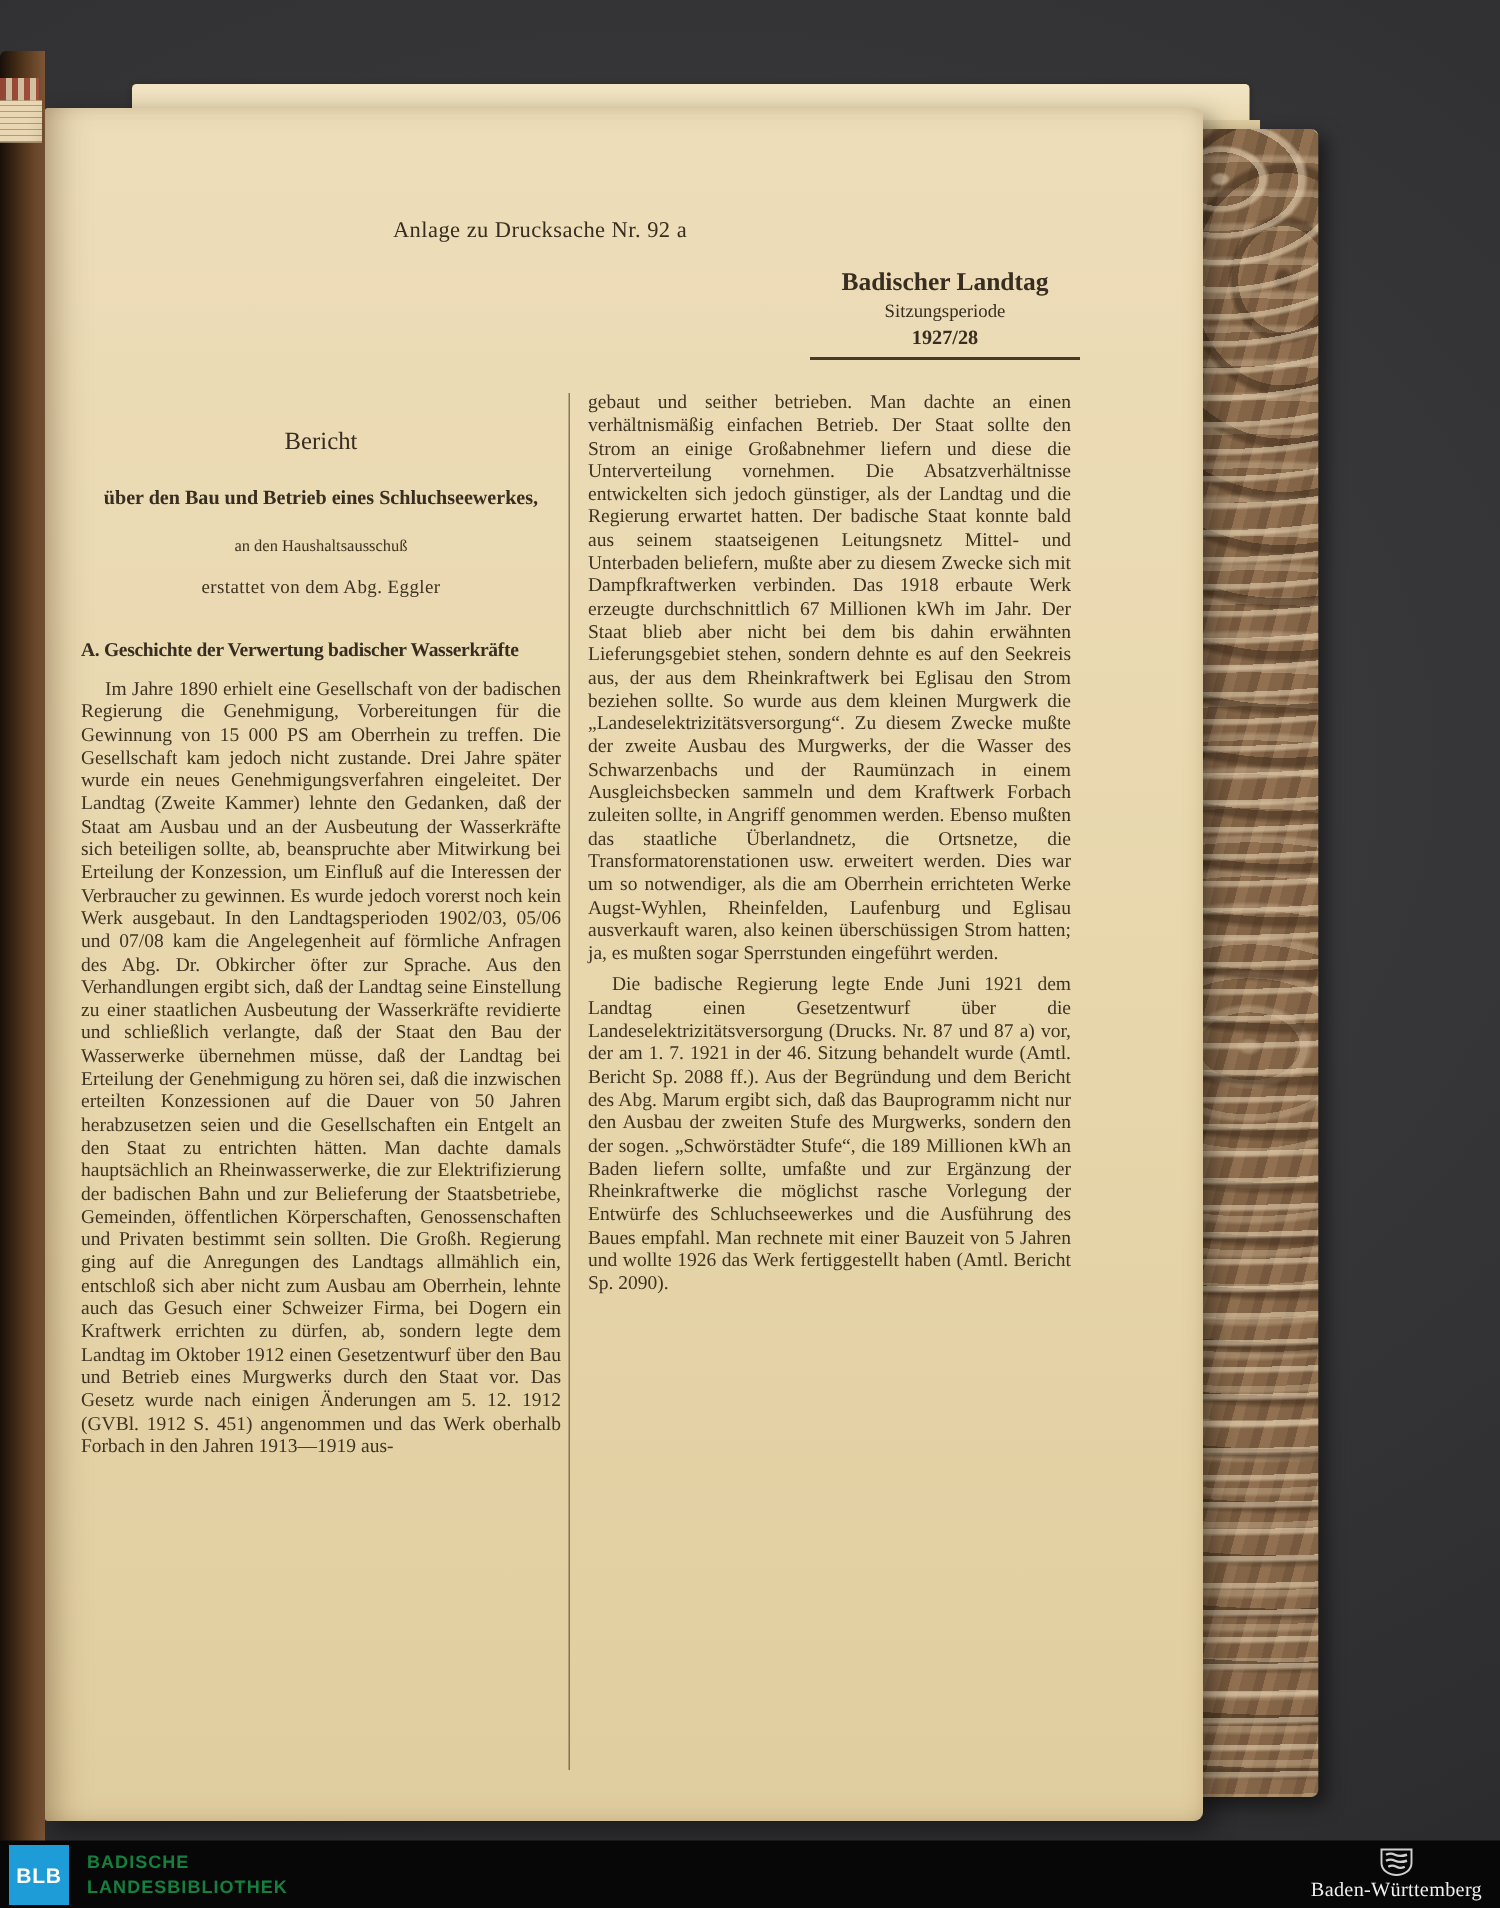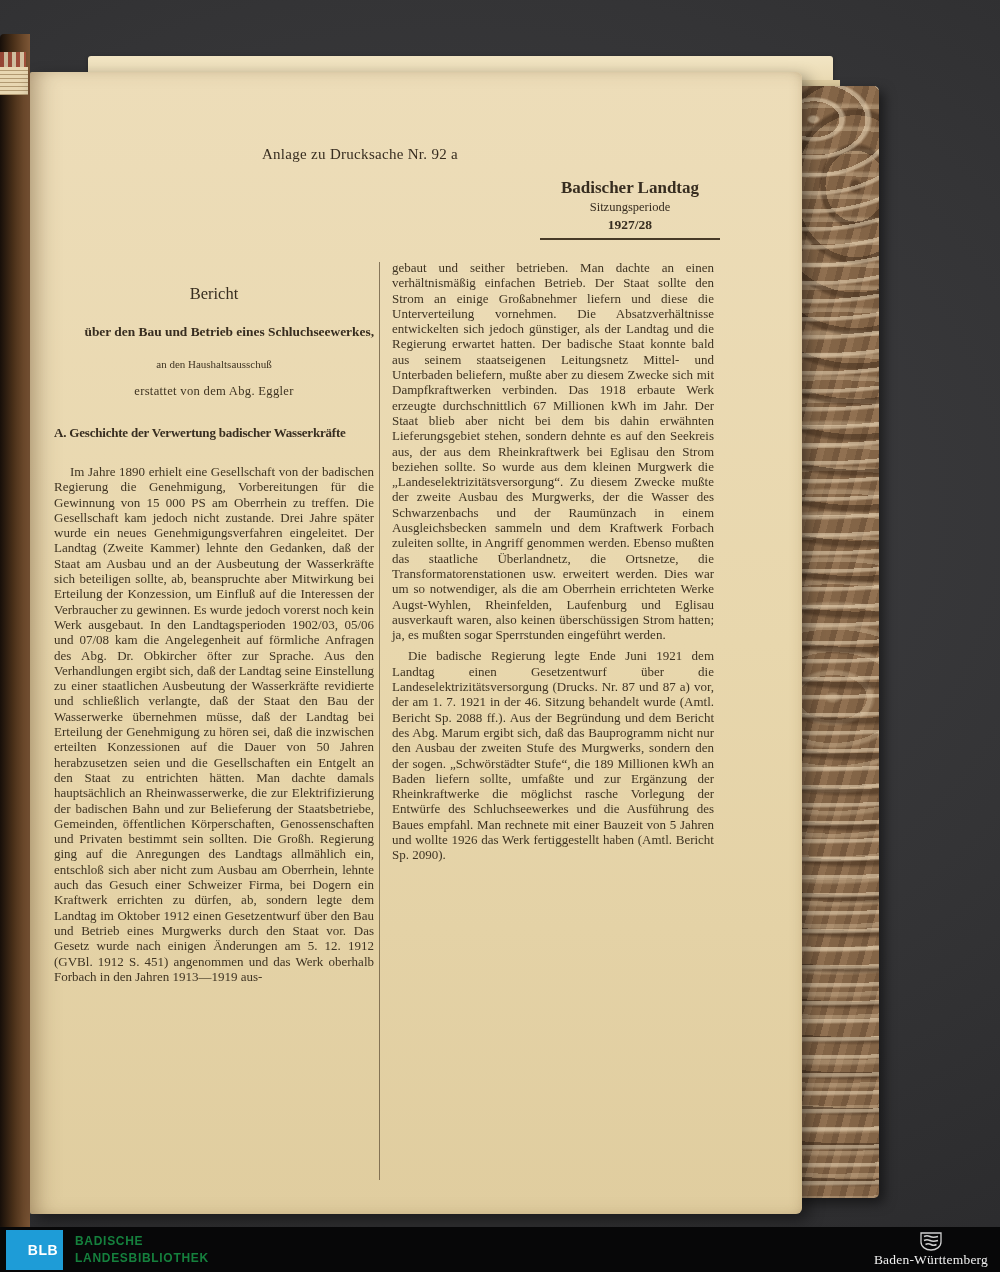--- a/index.html
+++ b/index.html
@@ -61,39 +61,39 @@
   .header-right{position:absolute;left:480px;top:106px;width:240px;text-align:center;color:#372d20;}
   .header-right .l1{font-weight:700;font-size:17px;}
   .header-right .l2{font-size:12.5px;margin-top:2px;}
   .header-right .l3{font-weight:700;font-size:13.5px;margin-top:2px;}
   .header-rule{width:180px;margin:5px auto 0;border-top:2.5px solid #473a27;}
   .col-divider{position:absolute;left:349px;top:190px;width:1px;height:918px;background:#5b4b33;opacity:.7;}
   .col{position:absolute;}
   .col.left{left:24px;top:212px;width:320px;}
   .col.right{left:362px;top:188px;width:322px;}
   .doc-title{text-align:center;font-weight:400;font-size:16.5px;margin-bottom:20px;color:#372d20;}
-  .doc-subtitle{text-align:right;font-weight:700;font-size:13.4px;margin-bottom:18px;color:#372d20;}
+  .doc-subtitle{text-align:center;font-weight:700;font-size:13.4px;margin-bottom:18px;color:#372d20;}
   .doc-addressee{text-align:center;font-size:11px;margin-bottom:14px;}
   .doc-author{text-align:center;font-size:12.6px;margin-bottom:26px;letter-spacing:.3px;}
-  .section-heading{font-weight:700;font-size:13px;letter-spacing:-.2px;margin-bottom:23px;white-space:nowrap;color:#372d20;}
+  .section-heading{font-weight:700;font-size:13px;letter-spacing:-.2px;margin-bottom:10px;white-space:nowrap;color:#372d20;}
   p.body{
     margin:0 0 6px 0;font-size:13px;line-height:15.3px;text-align:justify;
     color:#3e3322;
   }
   p.body.indent{text-indent:16px;}
   
   .footer{
     position:absolute;left:0;top:1227px;width:1000px;height:45px;
     background:#070708;display:flex;align-items:center;
     font-family:"Liberation Sans", sans-serif;
   }
   .blb-logo{
     width:40px;height:40px;margin-left:6px;background:#1e9cd7;color:#fff;
     font-weight:700;font-size:14px;letter-spacing:.5px;
-    display:flex;align-items:center;justify-content:center;padding-left:17px;
+    display:flex;align-items:center;justify-content:center;
   }
   .lib-name{margin-left:12px;color:#15803d;font-weight:700;font-size:12px;line-height:1.35;letter-spacing:.7px;}
   .footer-right{margin-left:auto;margin-right:12px;display:flex;flex-direction:column;align-items:center;}
   .coat{width:28px;height:19px;}
   .bw-brand{color:#efefef;font-family:"Liberation Serif",serif;font-size:13.5px;letter-spacing:.2px;margin-top:1px;}
 </style>
 </head>
 <body>
 
 <div class="stage">

